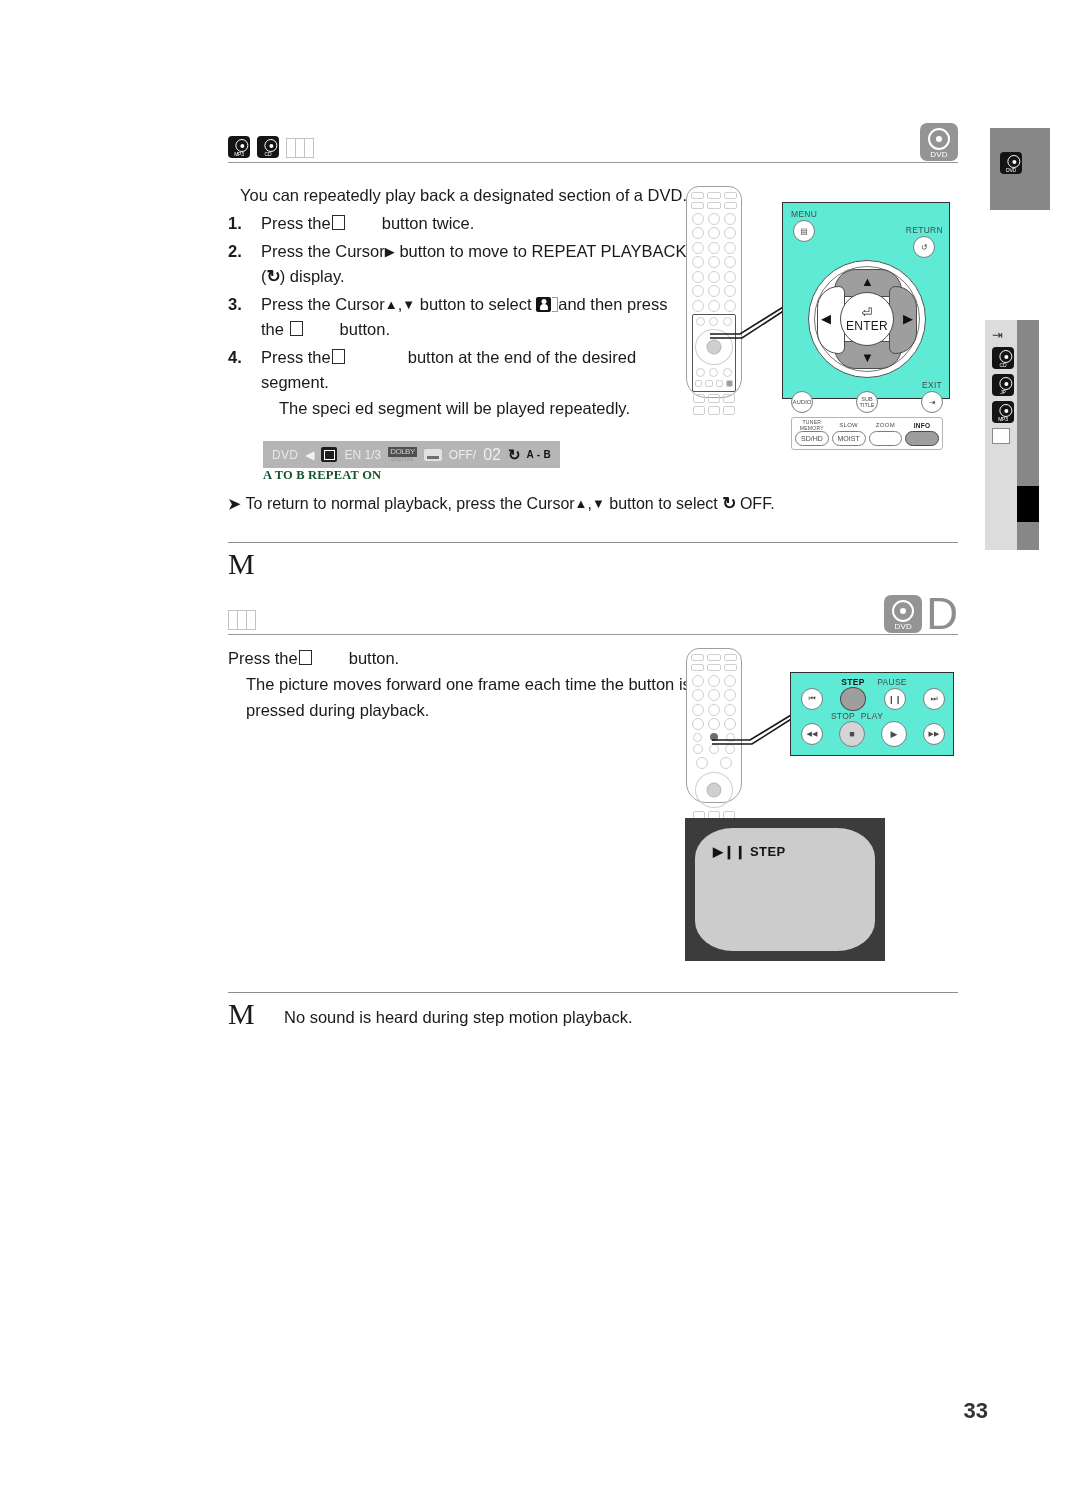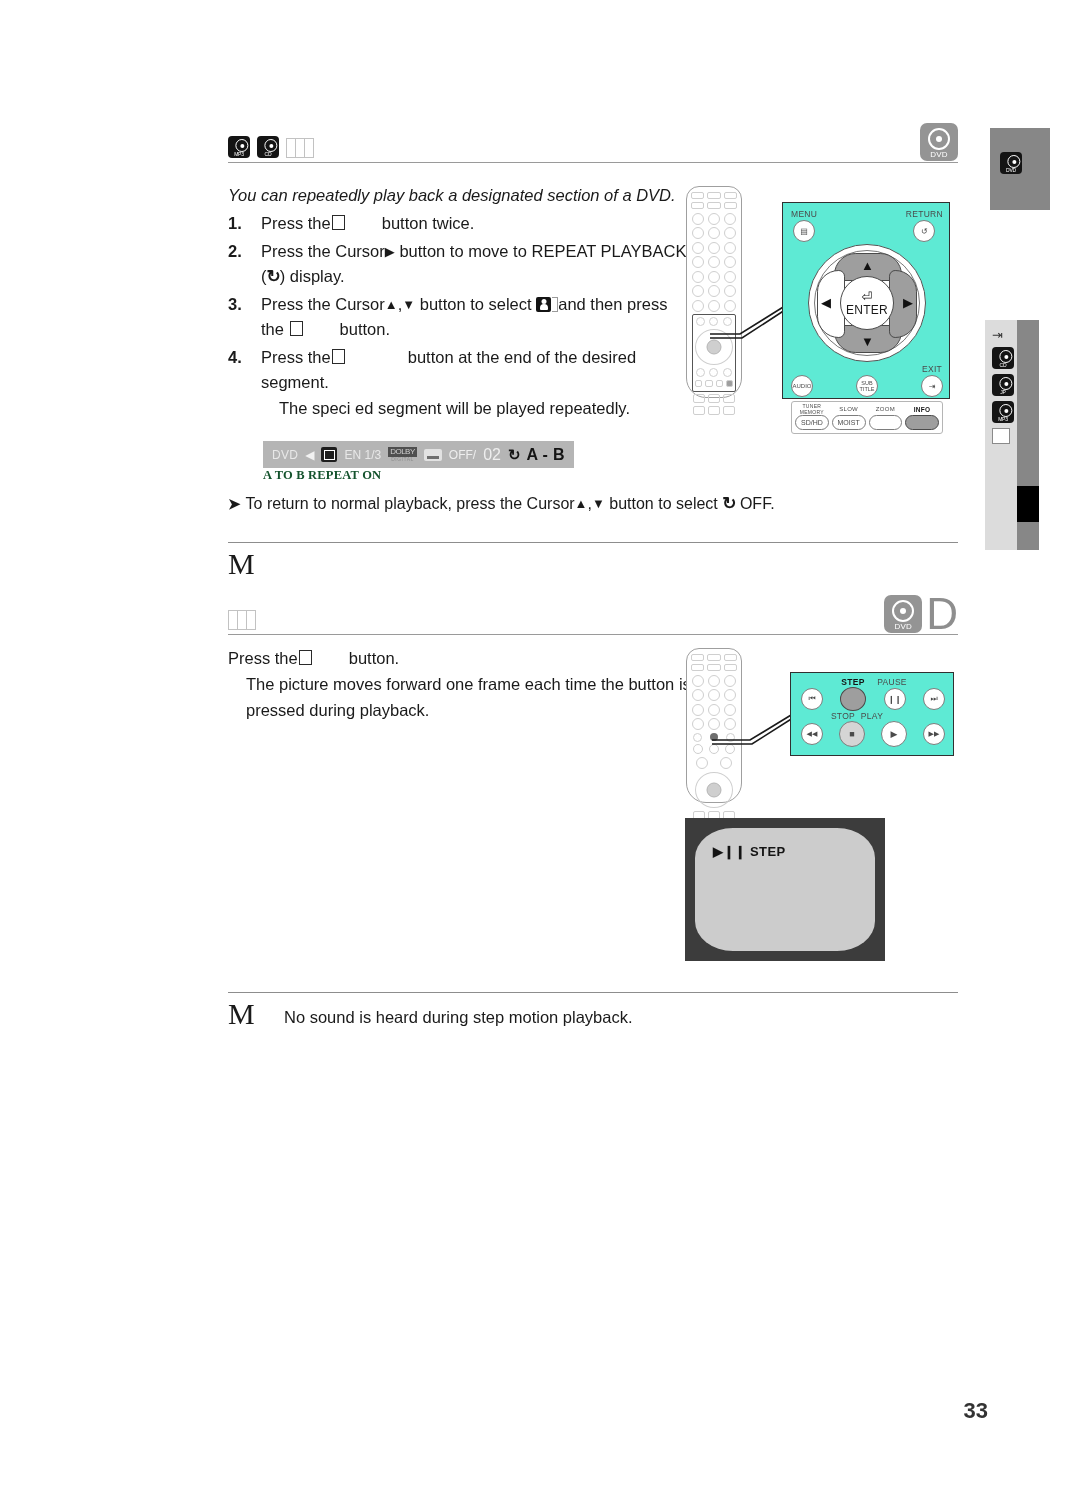--- a/index.html
+++ b/index.html
@@ -223,24 +223,23 @@
   }
 
   
   .body-txt {
     position: absolute;
     font-size: 16.5px;
     line-height: 26px;
     color: #1a1a1a;
   }
   .intro {
-    left: 228px;
+    left: 240px;
     top: 182px;
     width: 470px;
-    font-style: italic;
   }
   ol.steps {
     position: absolute;
     left: 228px;
     top: 211px;
     width: 470px;
     margin: 0;
     padding: 0;
     list-style: none;
   }
@@ -400,21 +399,21 @@
   .osd-num { color: #eee; font-size: 16px; }
   .osd-rep {
     color: #141414;
     font-weight: bold;
     font-size: 15px;
     letter-spacing: -1px;
   }
   .osd-ab {
     color: #141414;
     font-weight: bold;
-    font-size: 16px;
+    font-size: 10px;
     letter-spacing: 0.3px;
   }
   .osd-caption {
     font-size: 12.5px;
     font-weight: bold;
     color: #14532d;
     margin-top: 0;
     letter-spacing: 0.2px;
     font-family: Liberation Serif, serif;
   }
@@ -828,21 +827,21 @@
   </svg>
 
   <div class="callout" style="left:782px; top:202px; width:168px; height:197px;">
     <div style="position:absolute; left:8px; top:6px; width:152px;">
 
       <div style="display:flex; justify-content:space-between;">
         <div style="text-align:center;">
           <div class="cd-label">MENU</div>
           <div class="btn-circle" style="margin:1px auto 0;">▤</div>
         </div>
-        <div style="text-align:center;">
+        <div style="text-align:center;margin-top:16px;">
           <div class="cd-label">RETURN</div>
           <div class="btn-circle" style="margin:1px auto 0;">↺</div>
         </div>
       </div>
 
       <div class="dpad-big" style="margin:2px auto 0;">
         <div class="dpad-ring"></div>
         <div class="dpad-ring2"></div>
         <div class="dpad-seg dpad-up"></div>
         <div class="dpad-seg dpad-down"></div>

